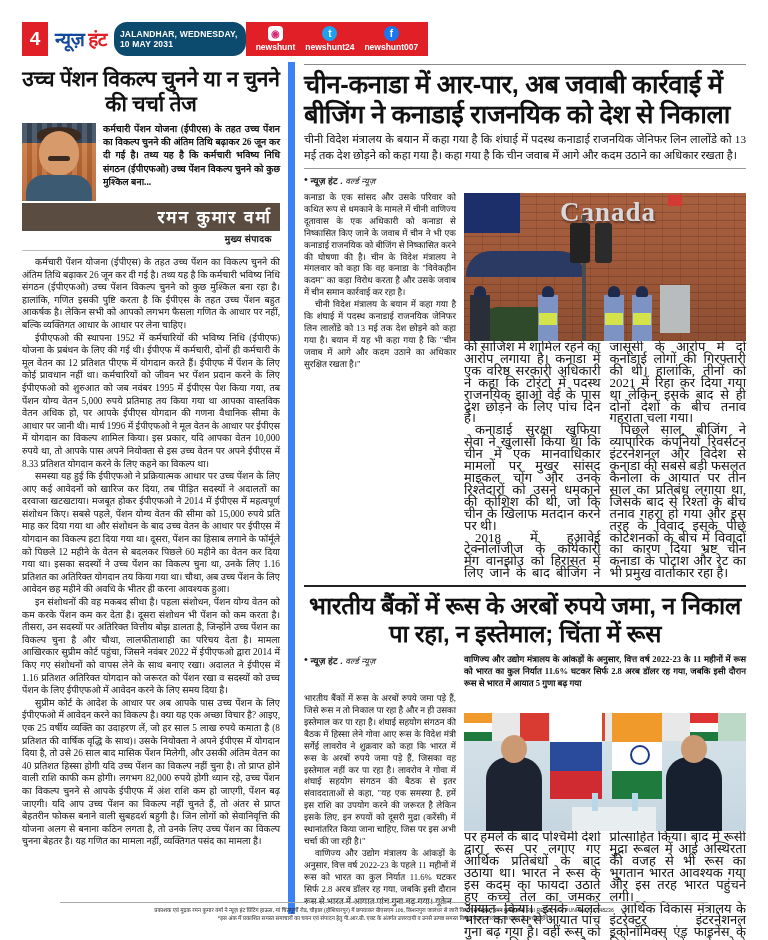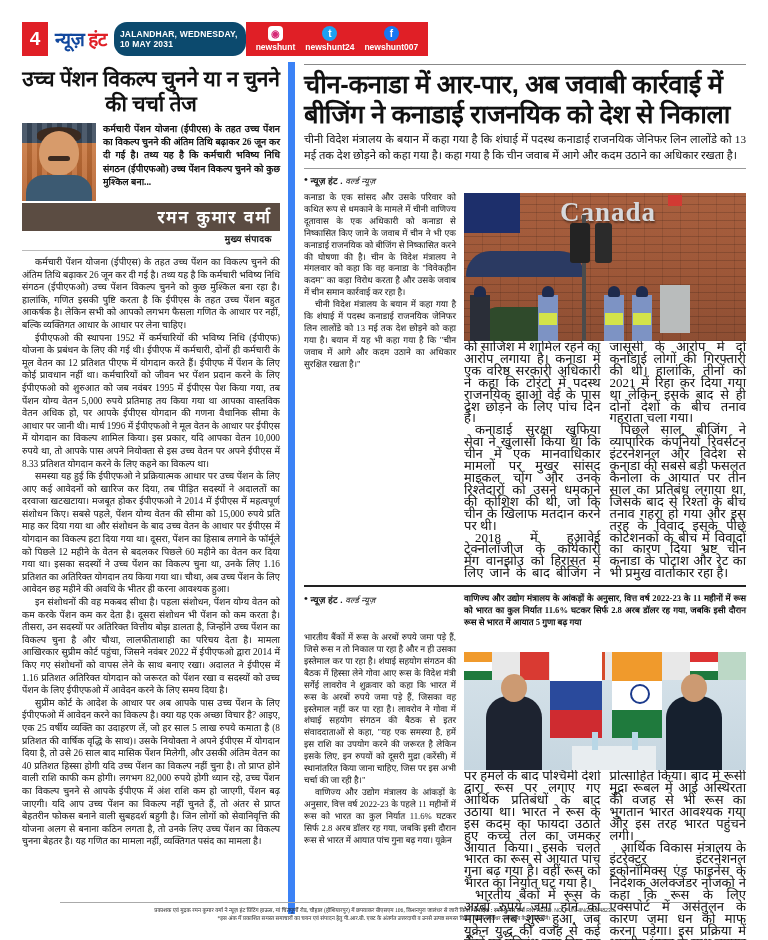--- a/index.html
+++ b/index.html
@@ -557,20 +557,21 @@
         <div class="two-col-flow">
           <p class="first">की साजिश में शामिल रहने का आरोप लगाया है। कनाडा में एक वरिष्ठ सरकारी अधिकारी ने कहा कि टोरंटो में पदस्थ राजनयिक झाओ वेई के पास देश छोड़ने के लिए पांच दिन हैं।</p>
           <p>कनाडाई सुरक्षा खुफिया सेवा ने खुलासा किया था कि चीन में एक मानवाधिकार मामलों पर मुखर सांसद माइकल चोंग और उनके रिश्तेदारों को उसने धमकाने की कोशिश की थी, जो कि चीन के खिलाफ मतदान करने पर थी।</p>
           <p>2018 में हुआवेई टेक्नोलॉजीज के कार्यकारी मेंग वानझोउ को हिरासत में लिए जाने के बाद बीजिंग ने जासूसी के आरोप में दो कनाडाई लोगों की गिरफ्तारी की थी। हालांकि, तीनों को 2021 में रिहा कर दिया गया था लेकिन इसके बाद से ही दोनों देशों के बीच तनाव गहराता चला गया।</p>
           <p>पिछले साल, बीजिंग ने व्यापारिक कंपनियों रिवर्सटन इंटरनेशनल और विदेश से कनाडा की सबसे बड़ी फसलत कैनोला के आयात पर तीन साल का प्रतिबंध लगाया था, जिसके बाद से रिश्तों के बीच तनाव गहरा हो गया और इस तरह के विवाद इसके पीछे कोटेशनकों के बीच में विवादों का कारण दिया भ्रष्ट चीन कनाडा के पोटाश और रेट का भी प्रमुख वार्ताकार रहा है।</p>
         </div>
       </div>
     </div>
 
     <hr class="sec-rule">
+    <div class="head2">भारतीय बैंकों में रूस के अरबों रुपये जमा, न निकाल पा रहा, न इस्तेमाल; चिंता में रूस</div>
 
     <div class="sub-row">
       <div class="kickcell">
         <div class="kicker">
           <span class="dot">•</span>
           <span class="hunt">न्यूज़ हंट</span>
           <span>.</span>
           <span class="world">वर्ल्ड न्यूज़</span>
         </div>
       </div>

